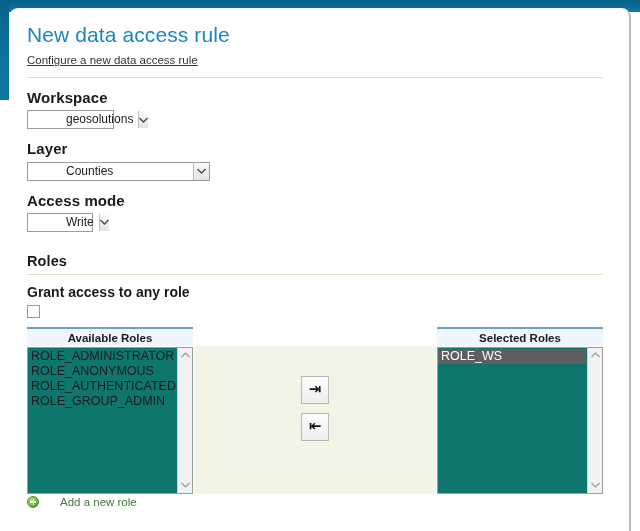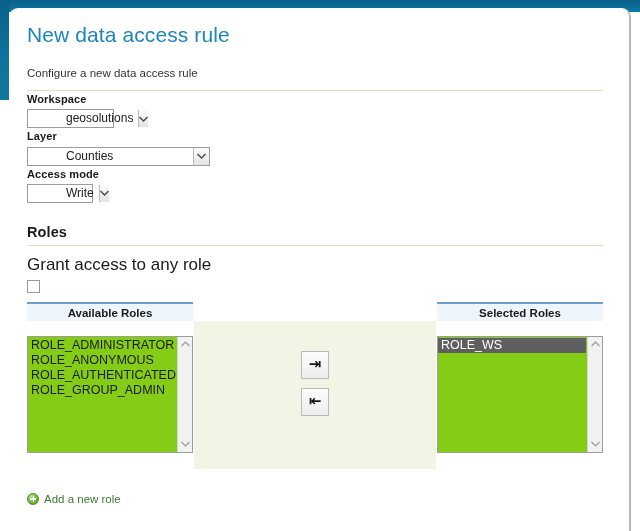--- a/index.html
+++ b/index.html
@@ -54,36 +54,37 @@
     color: #1a86bd;
     font-size: 21px;
     font-weight: normal;
     letter-spacing: .1px;
     margin: 6px 0 0 8px;
     line-height: 26px;
   }
   .page-subtitle {
     color: #333333;
     font-size: 11.5px;
-    margin: 18px 0 0 8px;
+    margin: 5px 0 0 8px;
     line-height: 14px;
+    text-decoration: underline;
   }
   .rule-line {
     height: 0;
     border-top: 1px solid #d9e4b5;
     margin: 10px 8px 0 8px;
   }
 
   
   .form-area { margin: 0 8px; }
   .field-label {
-    font-size: 11px;
+    font-size: 15px;
     font-weight: bold;
     color: #1a1a1a;
-    margin-top: 2px;
+    margin-top: 11px;
     margin-bottom: 4px;
     letter-spacing: .1px;
   }
 
   .select-box {
     display: inline-flex;
     align-items: center;
     border: 1px solid #9c9c9c;
     background: #ffffff;
     height: 19px;
@@ -119,22 +120,22 @@
     color: #1a1a1a;
     margin: 21px 0 0 0;
     letter-spacing: .1px;
   }
   .section-rule {
     height: 0;
     border-top: 1px solid #dbe6bb;
     margin: 5px 0 0 0;
   }
   .grant-label {
-    font-size: 17px;
-    font-weight: normal;
+    font-size: 14px;
+    font-weight: bold;
     color: #1a1a1a;
     margin: 9px 0 5px 0;
   }
   .checkbox {
     width: 13px; height: 13px;
     border: 1px solid #9a9a9a;
     background: #fdfdfd;
     display: block;
   }
 
@@ -157,24 +158,24 @@
     font-size: 11.5px;
     font-weight: bold;
     color: #1a1a1a;
     text-align: center;
     line-height: 18px;
     height: 19px;
   }
   .list-body {
     position: relative;
     border: 1px solid #9c9c9c;
-    background: #84cc16;
-    height: 117px;
+    background: #0f766e;
+    height: 147px;
     overflow: hidden;
-    margin-top: 15px;
+    margin-top: 1px;
   }
   .list-items {
     position: absolute;
     left: 0; top: 0; right: 16px; bottom: 0;
     padding: 1px 0 0 0;
   }
   .list-item {
     font-size: 12.5px;
     line-height: 15px;
     color: #1c1c1c;
@@ -229,22 +230,22 @@
     line-height: 15px;
     color: #141414;
     font-family: "DejaVu Sans", sans-serif;
     font-weight: bold;
   }
 
   
   .add-row {
     display: flex;
     align-items: flex-start;
-    margin-top: 24px;
-    gap: 5px;
+    margin-top: 2px;
+    gap: 21px;
   }
   .plus-icon {
     width: 12px; height: 12px;
     border-radius: 50%;
     background: radial-gradient(circle at 35% 30%, #b9e27f 0%, #63ab32 70%, #3f8a1d 100%);
     border: 1px solid #4d8f27;
     position: relative;
     flex: none;
   }
   .plus-icon::before, .plus-icon::after {

